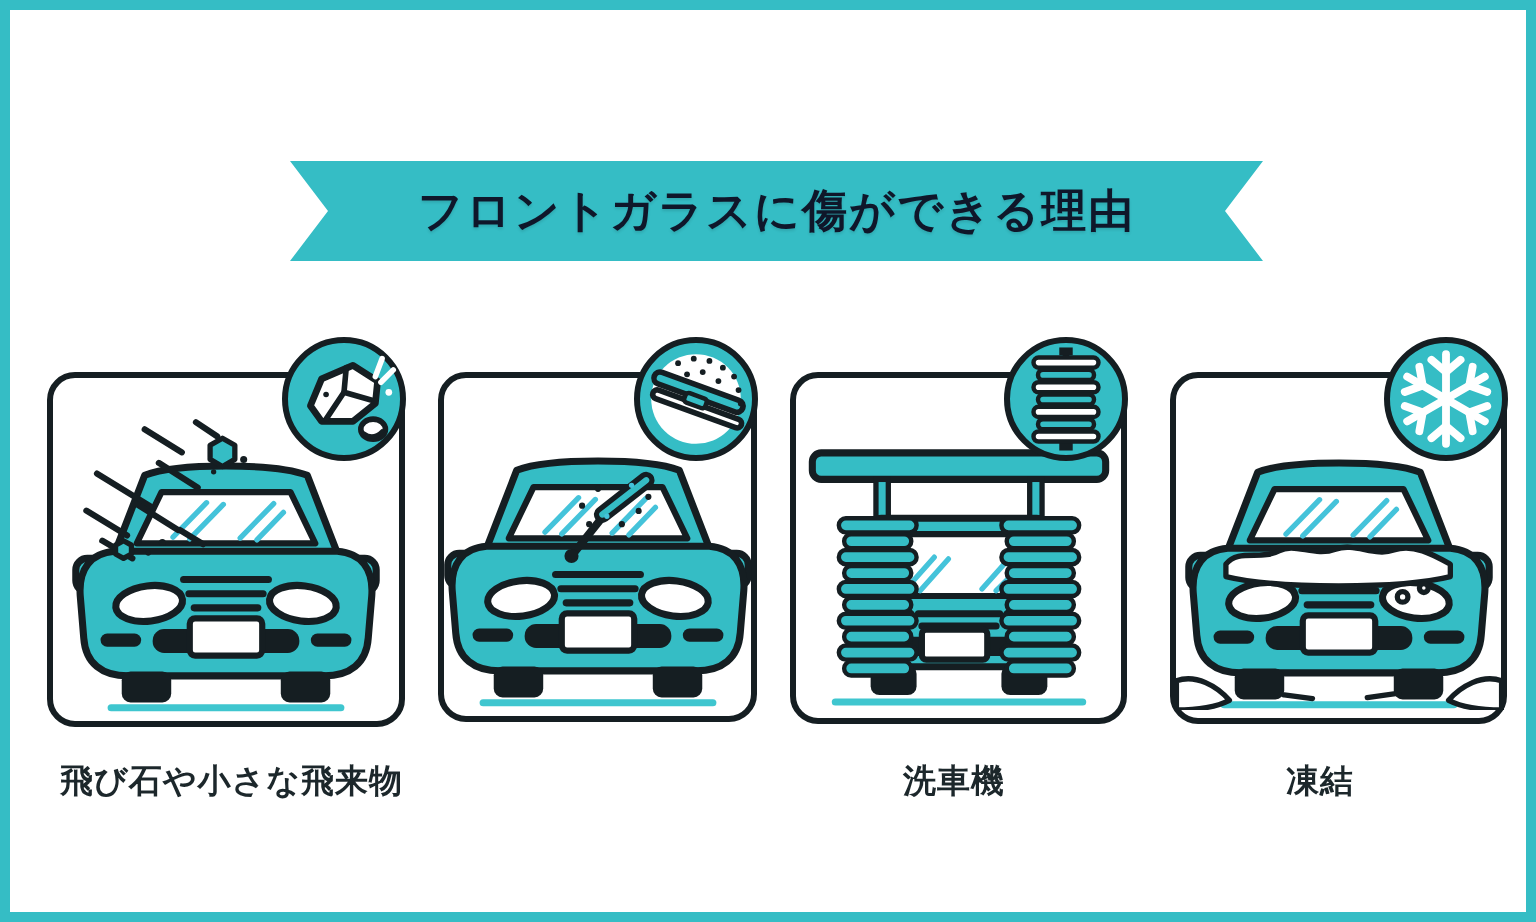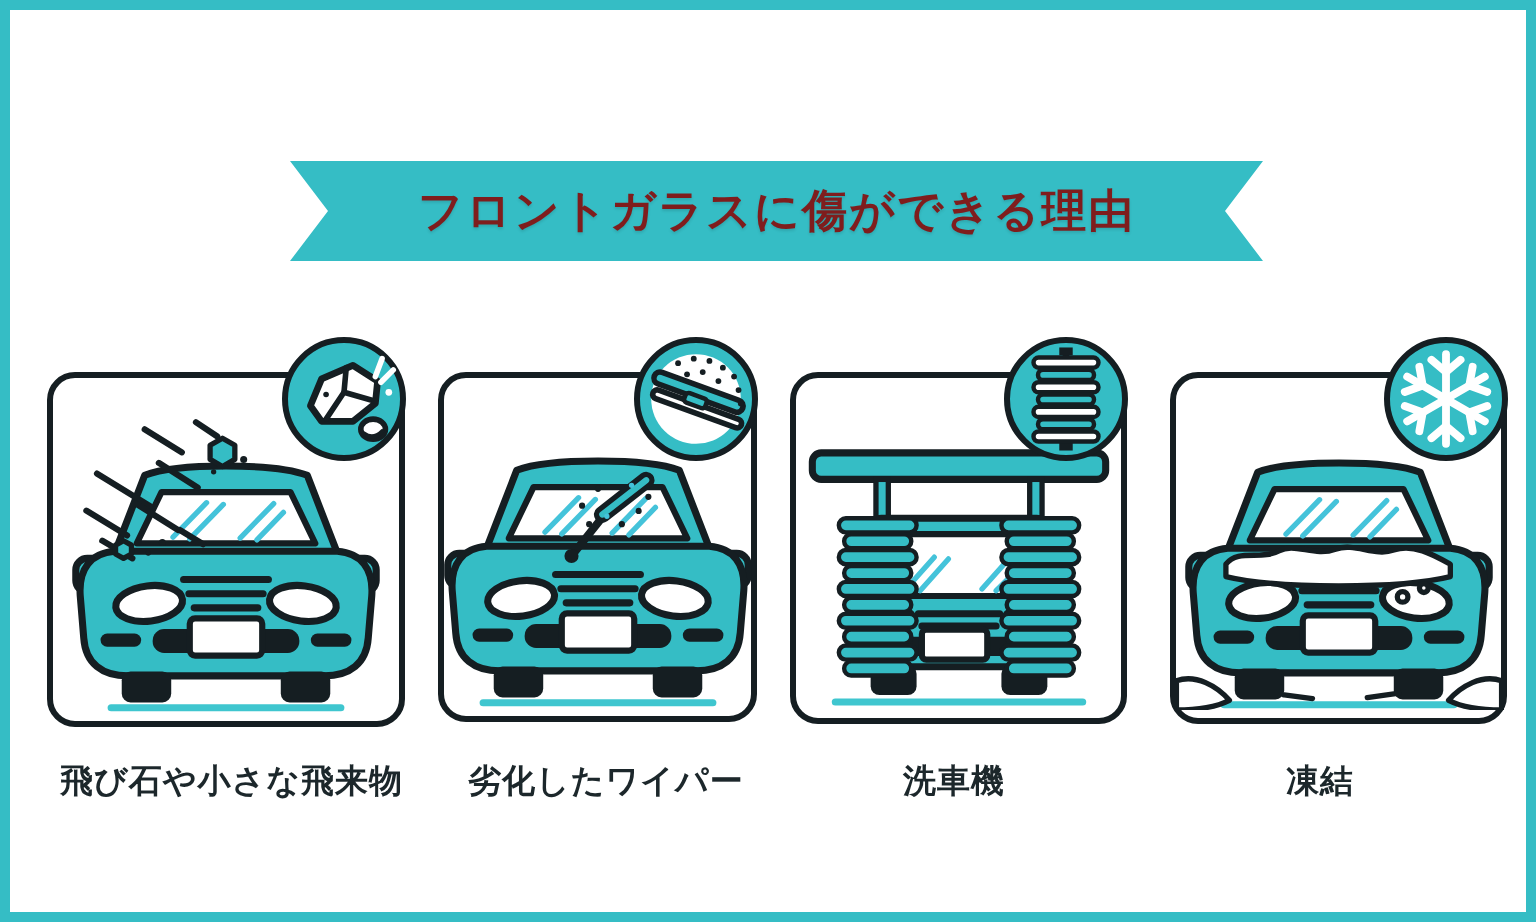--- a/index.html
+++ b/index.html
@@ -20,21 +20,21 @@
     font-family:"Liberation Sans", sans-serif;
   }
   
   .ribbon{
     position:absolute;left:280px;top:151px;width:973px;height:100px;
     background:var(--teal);
     clip-path:polygon(0 0,100% 0,calc(100% - 38px) 50%,100% 100%,0 100%,38px 50%);
     display:flex;align-items:center;justify-content:center;
   }
   .ribbon .title{
-    color:#7f1d1d;font-size:45px;font-weight:800;letter-spacing:2px;
+    color:#0f172a;font-size:45px;font-weight:800;letter-spacing:2px;
     text-shadow:0 2px 3px rgba(0,0,0,.12);
   }
   
   .panel{
     position:absolute;background:#ffffff;
     border:6px solid var(--ink);border-radius:28px;
     box-sizing:border-box;z-index:1;
   }
   .p1{left:37px;top:362px;width:358px;height:355px;}
   .p2{left:428px;top:362px;width:319px;height:350px;}
@@ -318,17 +318,16 @@
           <line x1="50" y1="26" x2="37" y2="15"></line>
             <line x1="50" y1="26" x2="63" y2="15"></line>
           <line x1="50" y1="74" x2="37" y2="85"></line>
             <line x1="50" y1="74" x2="63" y2="85"></line>
         </g>
       </g>
     </svg>
   </div>
 
   <div class="caption c1">飛び石や小さな飛来物</div>
-  <div class="caption c2">劣化したワイパー</div>
   <div class="caption c3">洗車機</div>
   <div class="caption c4">凍結</div>
 
 </div>
 
 </body></html>

